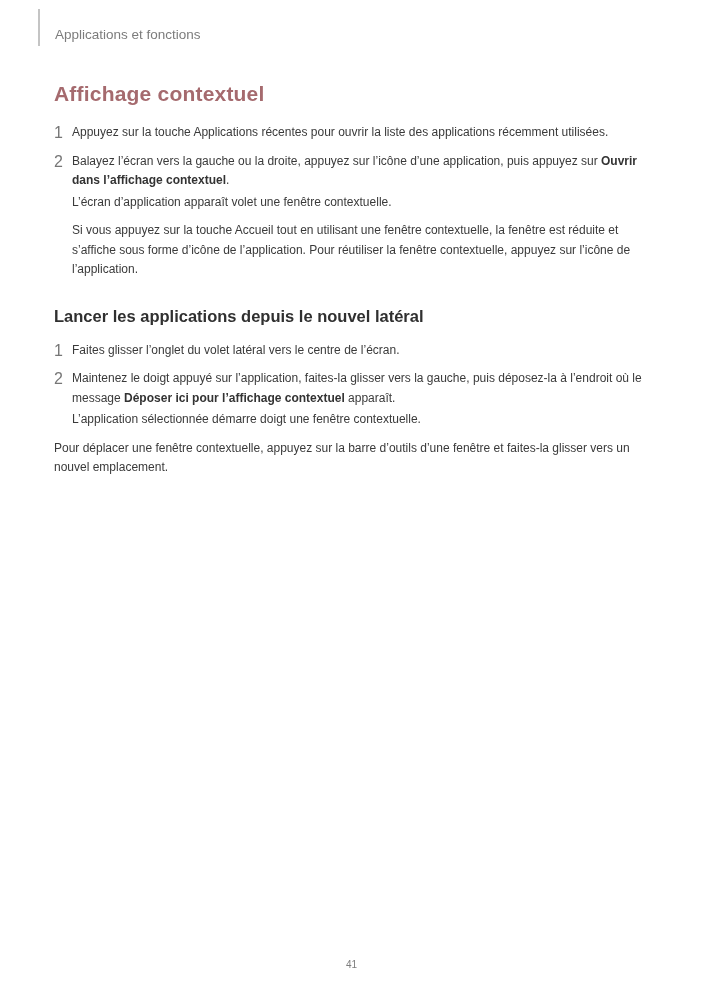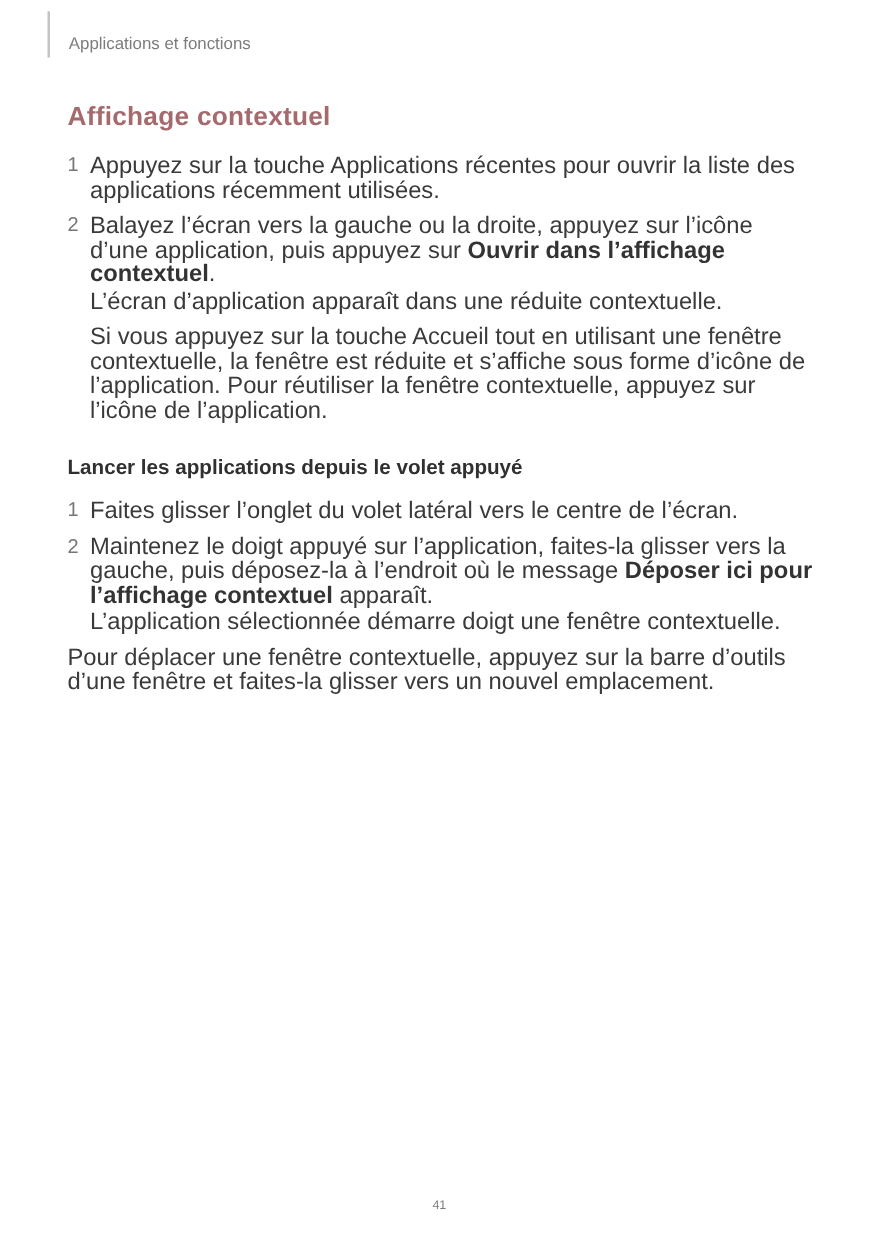--- a/index.html
+++ b/index.html
@@ -80,21 +80,21 @@
   }
   .step-body {
     flex: 1 1 auto;
     min-width: 0;
   }
   p.step-text,
   p.step-result,
   p.body-text,
   p.note-text {
     margin: 0;
-    font-size: 19px;
+    font-size: 12px;
     line-height: 19.5px;
     color: #3a3a3a;
   }
   p.step-text strong,
   p.body-text strong {
     font-weight: bold;
     color: #333333;
     text-align: right;
   }
   p.step-result {
@@ -133,27 +133,27 @@
       <li>
         <span class="step-number">1</span>
         <div class="step-body">
           <p class="step-text"><span>Appuyez sur la touche Applications récentes pour ouvrir la liste des applications récemment utilisées.</span></p>
         </div>
       </li>
       <li>
         <span class="step-number">2</span>
         <div class="step-body">
           <p class="step-text"><span>Balayez l’écran vers la gauche ou la droite, appuyez sur l’icône d’une application, puis appuyez sur </span><strong>Ouvrir dans l’affichage contextuel</strong><span>.</span></p>
-          <p class="step-result">L’écran d’application apparaît dans une réduite contextuelle.</p>
+          <p class="step-result">L’écran d’application apparaît volet une fenêtre contextuelle.</p>
         </div>
       </li>
     </ol>
     <p class="note-text">Si vous appuyez sur la touche Accueil tout en utilisant une fenêtre contextuelle, la fenêtre est réduite et s’affiche sous forme d’icône de l’application. Pour réutiliser la fenêtre contextuelle, appuyez sur l’icône de l’application.</p>
 
-    <h2 class="section-heading">Lancer les applications depuis le volet appuyé</h2>
+    <h2 class="section-heading">Lancer les applications depuis le nouvel latéral</h2>
     <ol class="steps">
       <li>
         <span class="step-number">1</span>
         <div class="step-body">
           <p class="step-text"><span>Faites glisser l’onglet du volet latéral vers le centre de l’écran.</span></p>
         </div>
       </li>
       <li>
         <span class="step-number">2</span>
         <div class="step-body">

